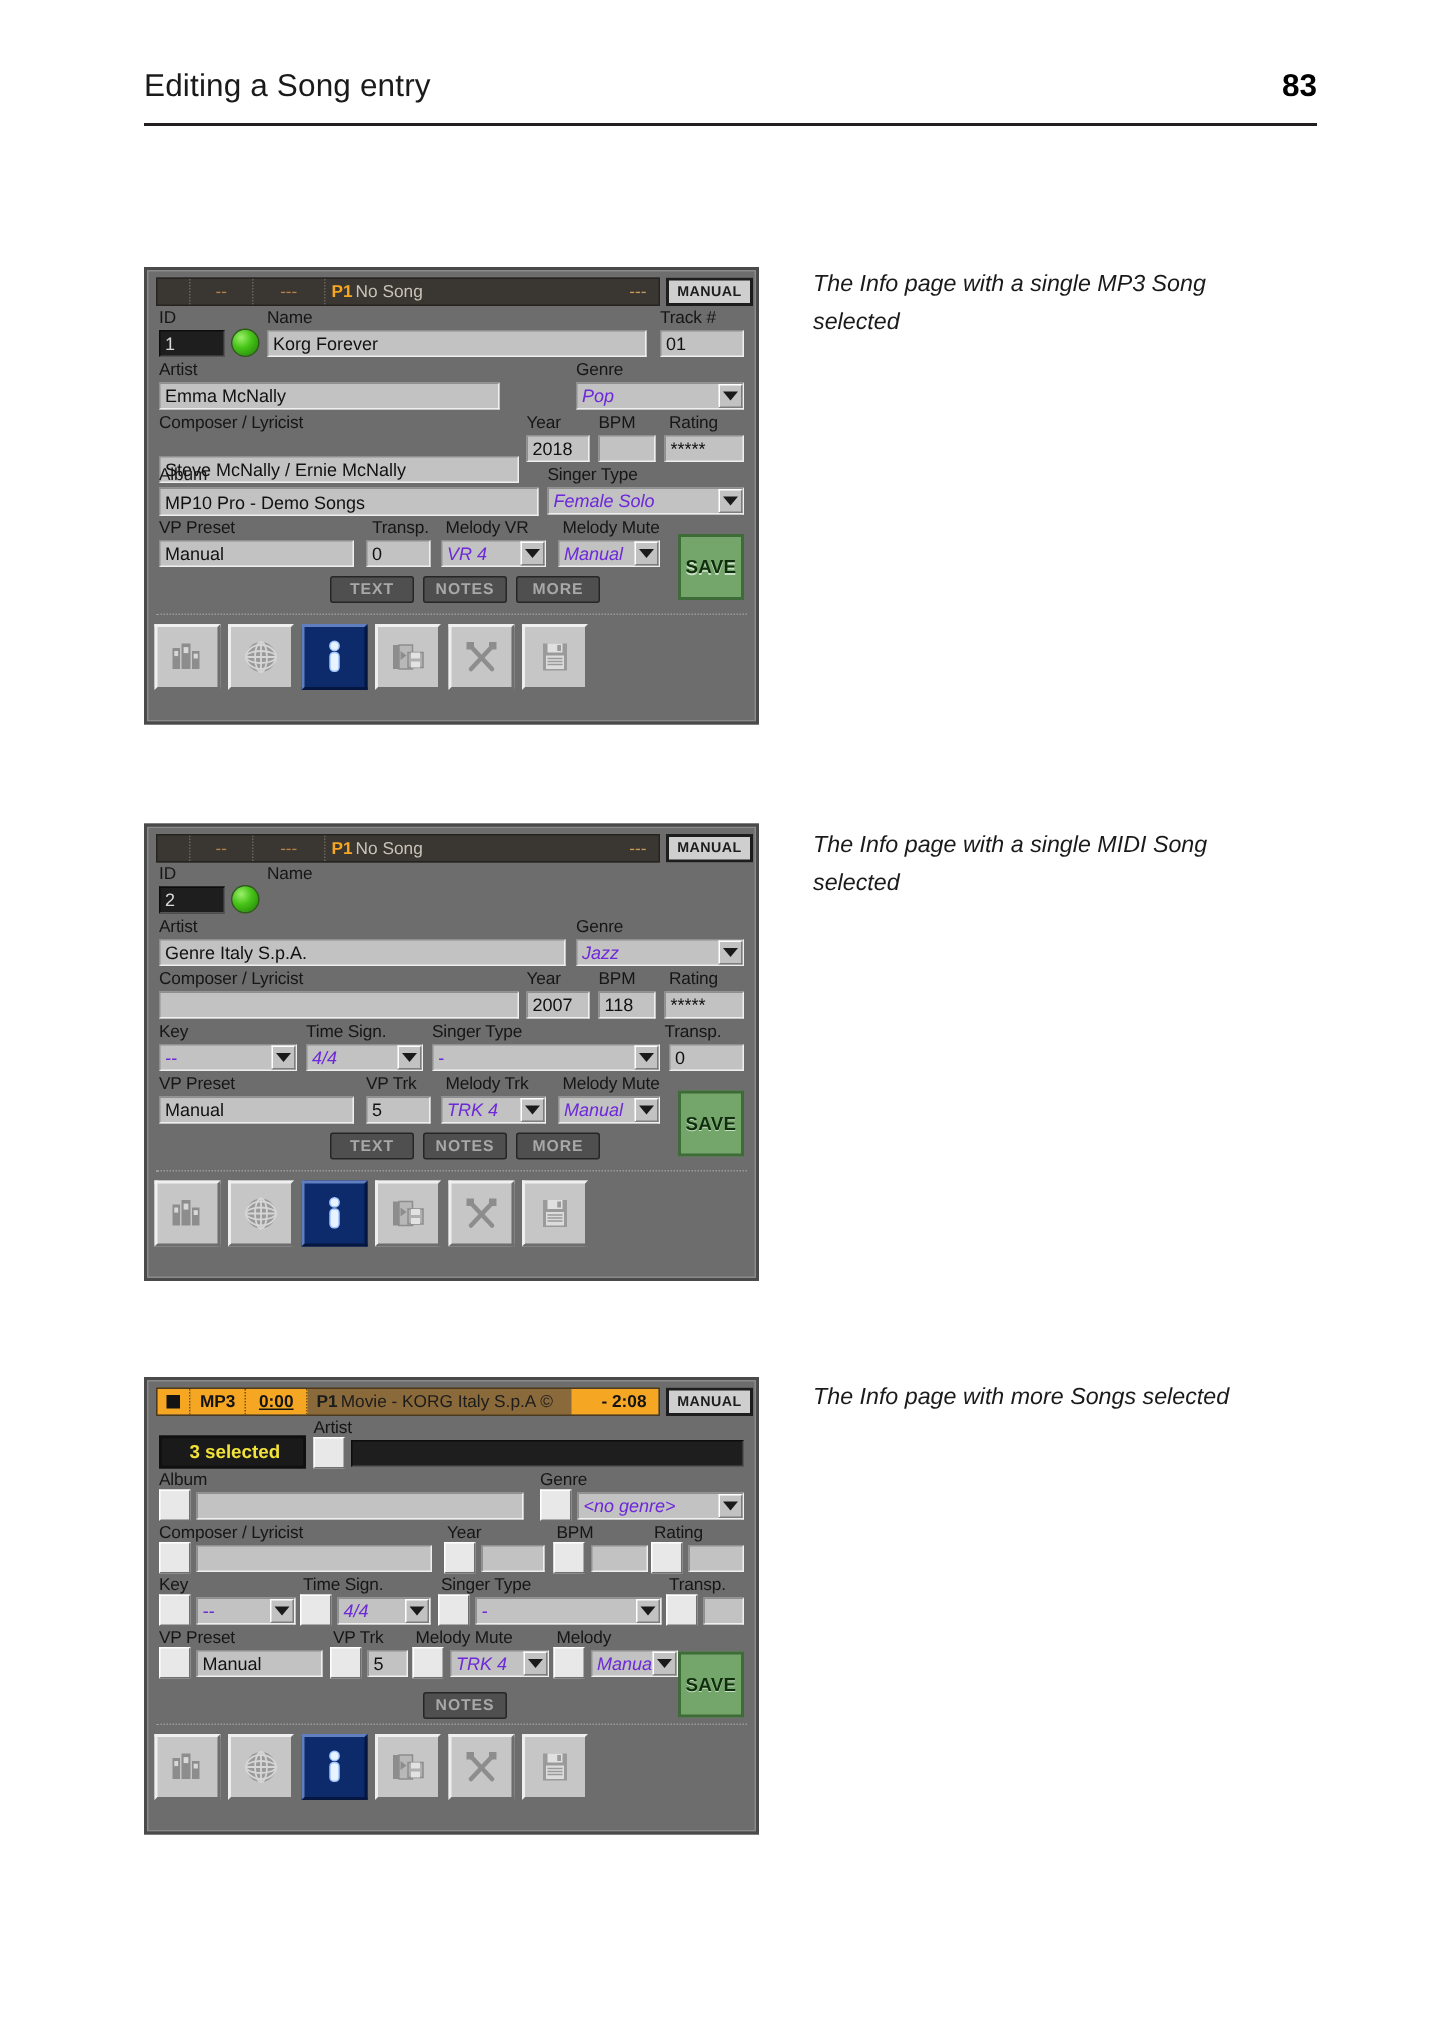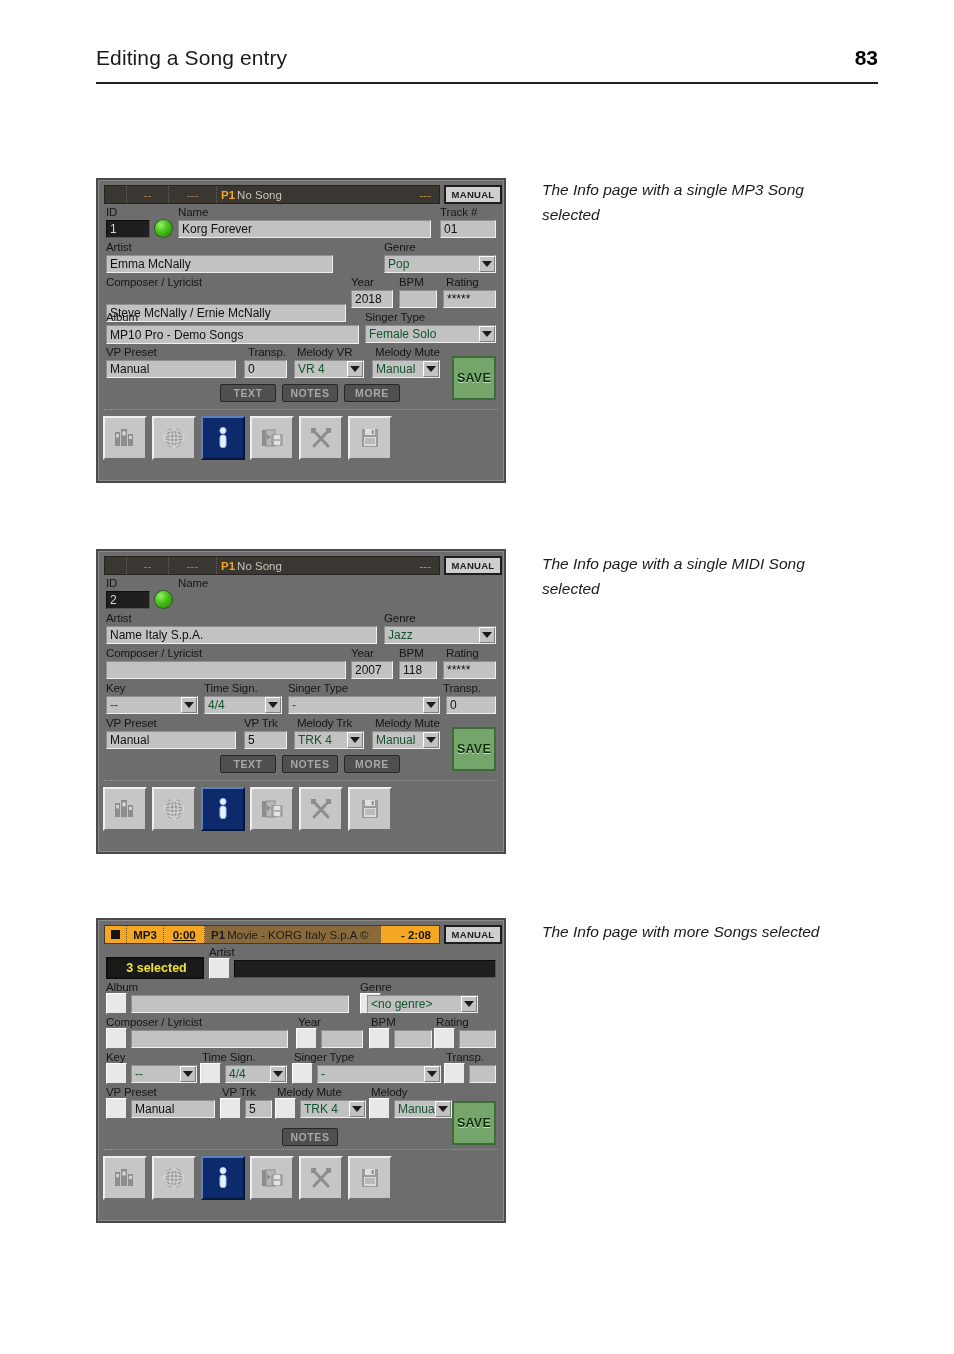--- a/index.html
+++ b/index.html
@@ -56,21 +56,21 @@
   .fld.dark{background:#1e1e1e;color:#d8d8d8;
        border-top:1px solid #0d0d0d;border-left:1px solid #0d0d0d;
        border-right:1px solid #555;border-bottom:1px solid #555;}
   .fld.sel{background:#1a1a1a;color:#f2e23a;font-weight:bold;justify-content:center;
        border:2px solid #101010;font-size:12.5px;}
 
   
   .combo{position:absolute;box-sizing:border-box;background:#c2c2c2;
        border-top:1px solid #8f8f8f;border-left:1px solid #8f8f8f;
        border-right:1px solid #efefef;border-bottom:1px solid #efefef;
-       font-size:12px;color:#14532d;display:flex;align-items:center;}
+       font-size:12px;color:#6d28d9;display:flex;align-items:center;font-style:italic;}
   .combo .ctext{flex:1;padding-left:3px;white-space:nowrap;overflow:hidden;}
   .combo .carrow{width:16px;height:100%;box-sizing:border-box;background:#c2c2c2;
        border:1px solid #ffffff;border-right-color:#7d7d7d;border-bottom-color:#7d7d7d;
        display:flex;align-items:center;justify-content:center;}
   .combo .carrow i{display:block;width:0;height:0;border-left:5px solid transparent;
        border-right:5px solid transparent;border-top:6px solid #1a1a1a;}
 
   
   .cbox{position:absolute;box-sizing:border-box;background:#e8e8e8;
        border-top:1px solid #ffffff;border-left:1px solid #ffffff;
@@ -276,21 +276,21 @@
       <div class="tbar-manual">MANUAL</div>
     </div>
 
     <div class="lbl" style="left:8px;top:26px;">ID</div>
     <div class="lbl" style="left:80px;top:26px;">Name</div>
     <div class="fld dark" style="left:8px;top:40px;width:44px;height:18px;">2</div>
     <div class="led" style="left:57px;top:40px;width:17px;height:17px;"></div>
 
     <div class="lbl" style="left:8px;top:61px;">Artist</div>
     <div class="lbl" style="left:286px;top:61px;">Genre</div>
-    <div class="fld" style="left:8px;top:75px;width:271px;height:18px;">Name Italy S.p.A.</div>
+    <div class="fld" style="left:8px;top:75px;width:271px;height:18px;">Genre Italy S.p.A.</div>
     <div class="combo" style="left:286px;top:75px;width:112px;height:18px;">
       <span class="ctext">Jazz</span>
       <span class="carrow">
           <i></i>
         </span>
     </div>
 
     <div class="lbl" style="left:8px;top:96px;">Composer / Lyricist</div>
     <div class="lbl" style="left:253px;top:96px;">Year</div>
     <div class="lbl" style="left:301px;top:96px;">BPM</div>
@@ -434,21 +434,21 @@
     <div class="lbl" style="left:111px;top:26px;">Artist</div>
     <div class="fld sel" style="left:8px;top:37px;width:98px;height:22px;">3 selected</div>
     <div class="cbox" style="left:111px;top:38px;width:21px;height:21px;"></div>
     <div class="fld dark" style="left:136px;top:40px;width:262px;height:18px;"></div>
 
     <div class="lbl" style="left:8px;top:61px;">Album</div>
     <div class="lbl" style="left:262px;top:61px;">Genre</div>
     <div class="cbox" style="left:8px;top:73px;width:21px;height:21px;"></div>
     <div class="fld" style="left:33px;top:75px;width:218px;height:18px;"></div>
     <div class="cbox" style="left:262px;top:73px;width:21px;height:21px;"></div>
-    <div class="combo" style="left:269px;top:75px;width:111px;height:18px;">
+    <div class="combo" style="left:287px;top:75px;width:111px;height:18px;">
       <span class="ctext">&lt;no genre&gt;</span>
       <span class="carrow">
           <i></i>
         </span>
     </div>
 
     <div class="lbl" style="left:8px;top:96px;">Composer / Lyricist</div>
     <div class="lbl" style="left:200px;top:96px;">Year</div>
     <div class="lbl" style="left:273px;top:96px;">BPM</div>
     <div class="lbl" style="left:338px;top:96px;">Rating</div>

